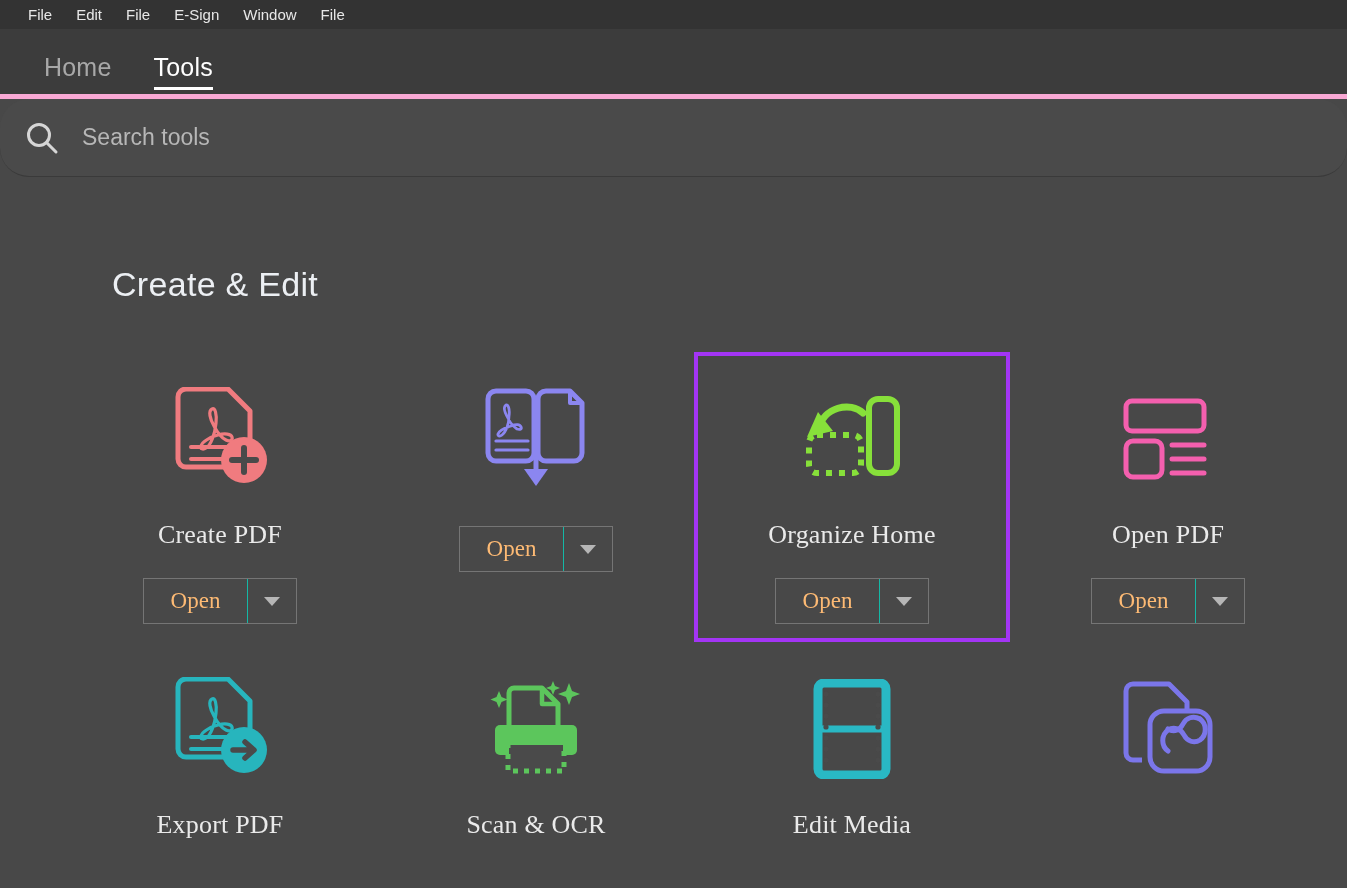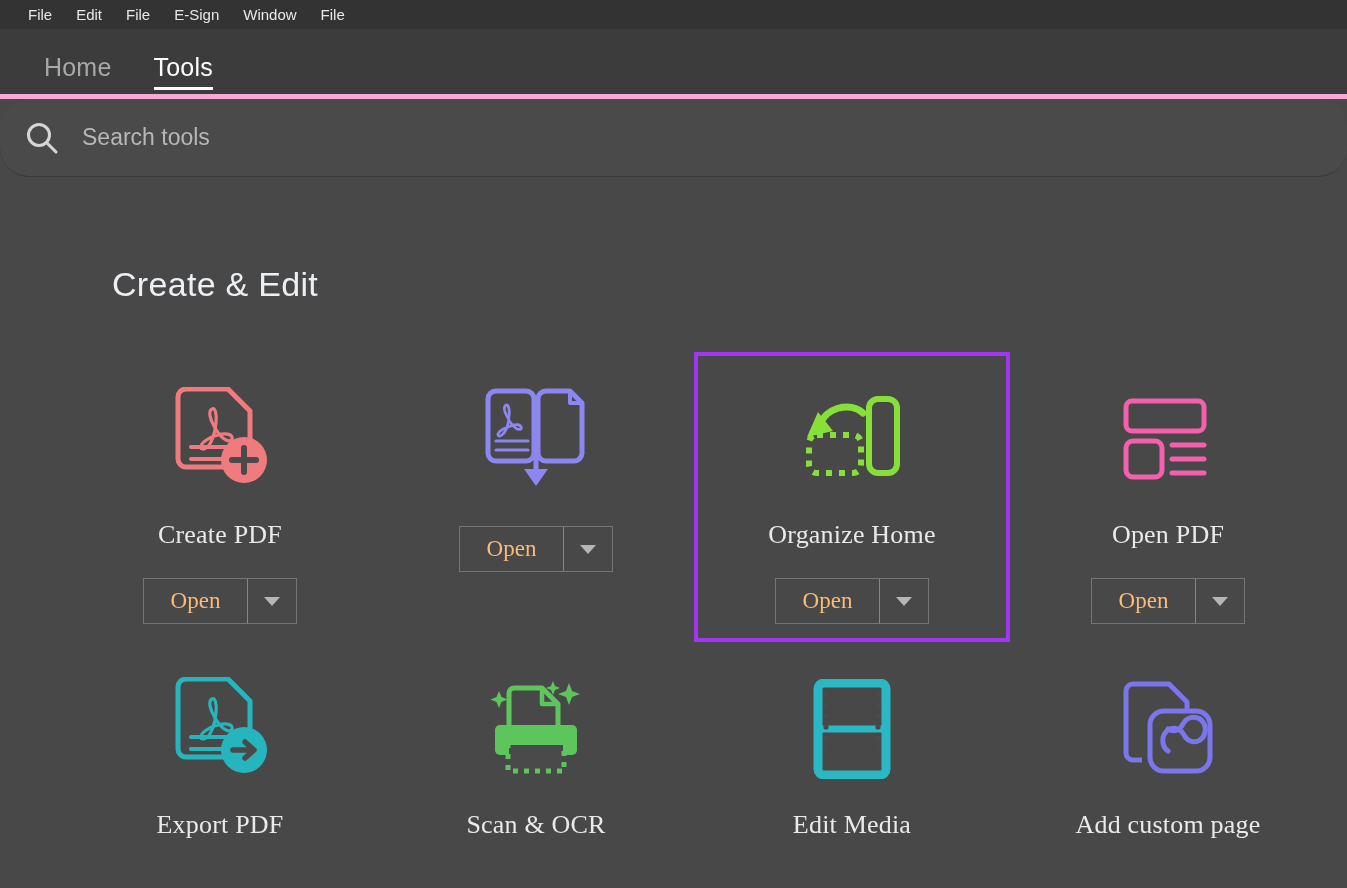--- a/index.html
+++ b/index.html
@@ -342,17 +342,16 @@
     <div class="tool">
       <div class="tool-icon">
         <svg width="104" height="100" viewBox="0 0 104 100" fill="none">
           <path d="M10 12 a7 7 0 0 1 7 -7 h36 l18 18 v9" stroke="#7b76ea" stroke-width="5" fill="none" stroke-linejoin="round"></path>
           <path d="M10 12 v62 a7 7 0 0 0 7 7 h9" stroke="#7b76ea" stroke-width="5" fill="none" stroke-linejoin="round"></path>
           <rect x="34" y="32" width="60" height="60" rx="14" stroke="#7b76ea" stroke-width="5" fill="#4a4a4a"></rect>
           <path d="M52 72 c-7 -5 -7 -16 0 -21 c6 -4 13 -1 16 5 c3 6 10 9 16 5 c7 -5 7 -16 0 -21" stroke="#7b76ea" stroke-width="5" fill="none" stroke-linecap="round"></path>
           <path d="M84 40 c-7 -4 -14 -1 -17 5 c-3 6 -9 9 -15 5" stroke="#7b76ea" stroke-width="5" fill="none" stroke-linecap="round"></path>
         </svg>
       </div>
-      <div class="tool-label">Add custom page</div>
     </div>
 
   </div>
 </div>
 
 </body></html>

